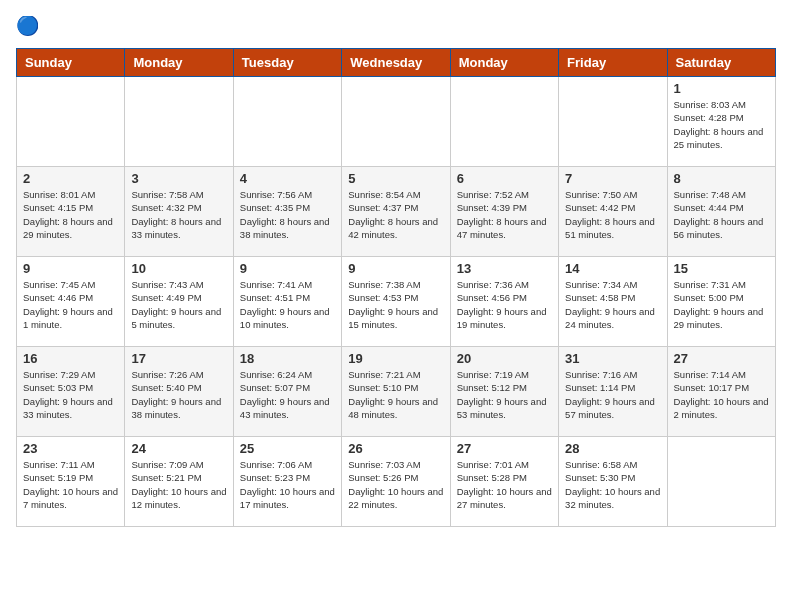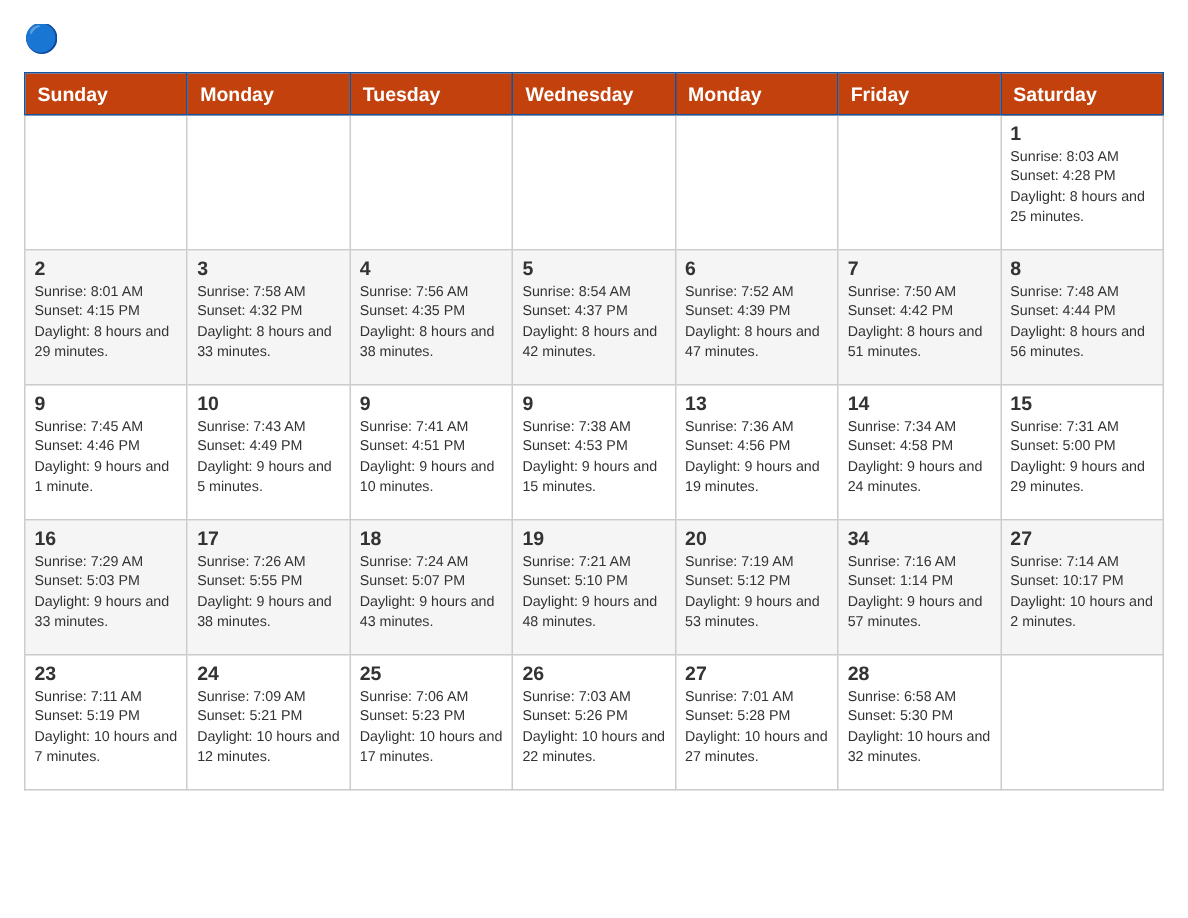--- a/index.html
+++ b/index.html
@@ -226,43 +226,43 @@
       <tr>
         <td class="shaded">
           <span class="day-number">16</span>
           <div class="day-info">Sunrise: 7:29 AM
 Sunset: 5:03 PM
 Daylight: 9 hours and 33 minutes.</div>
         </td>
         <td class="shaded">
           <span class="day-number">17</span>
           <div class="day-info">Sunrise: 7:26 AM
-Sunset: 5:55 PM
+Sunset: 5:40 PM
 Daylight: 9 hours and 38 minutes.</div>
         </td>
         <td class="shaded">
           <span class="day-number">18</span>
-          <div class="day-info">Sunrise: 7:24 AM
+          <div class="day-info">Sunrise: 6:24 AM
 Sunset: 5:07 PM
 Daylight: 9 hours and 43 minutes.</div>
         </td>
         <td class="shaded">
           <span class="day-number">19</span>
           <div class="day-info">Sunrise: 7:21 AM
 Sunset: 5:10 PM
 Daylight: 9 hours and 48 minutes.</div>
         </td>
         <td class="shaded">
           <span class="day-number">20</span>
           <div class="day-info">Sunrise: 7:19 AM
 Sunset: 5:12 PM
 Daylight: 9 hours and 53 minutes.</div>
         </td>
         <td class="shaded">
-          <span class="day-number">34</span>
+          <span class="day-number">31</span>
           <div class="day-info">Sunrise: 7:16 AM
 Sunset: 1:14 PM
 Daylight: 9 hours and 57 minutes.</div>
         </td>
         <td class="shaded">
           <span class="day-number">27</span>
           <div class="day-info">Sunrise: 7:14 AM
 Sunset: 10:17 PM
 Daylight: 10 hours and 2 minutes.</div>
         </td>

